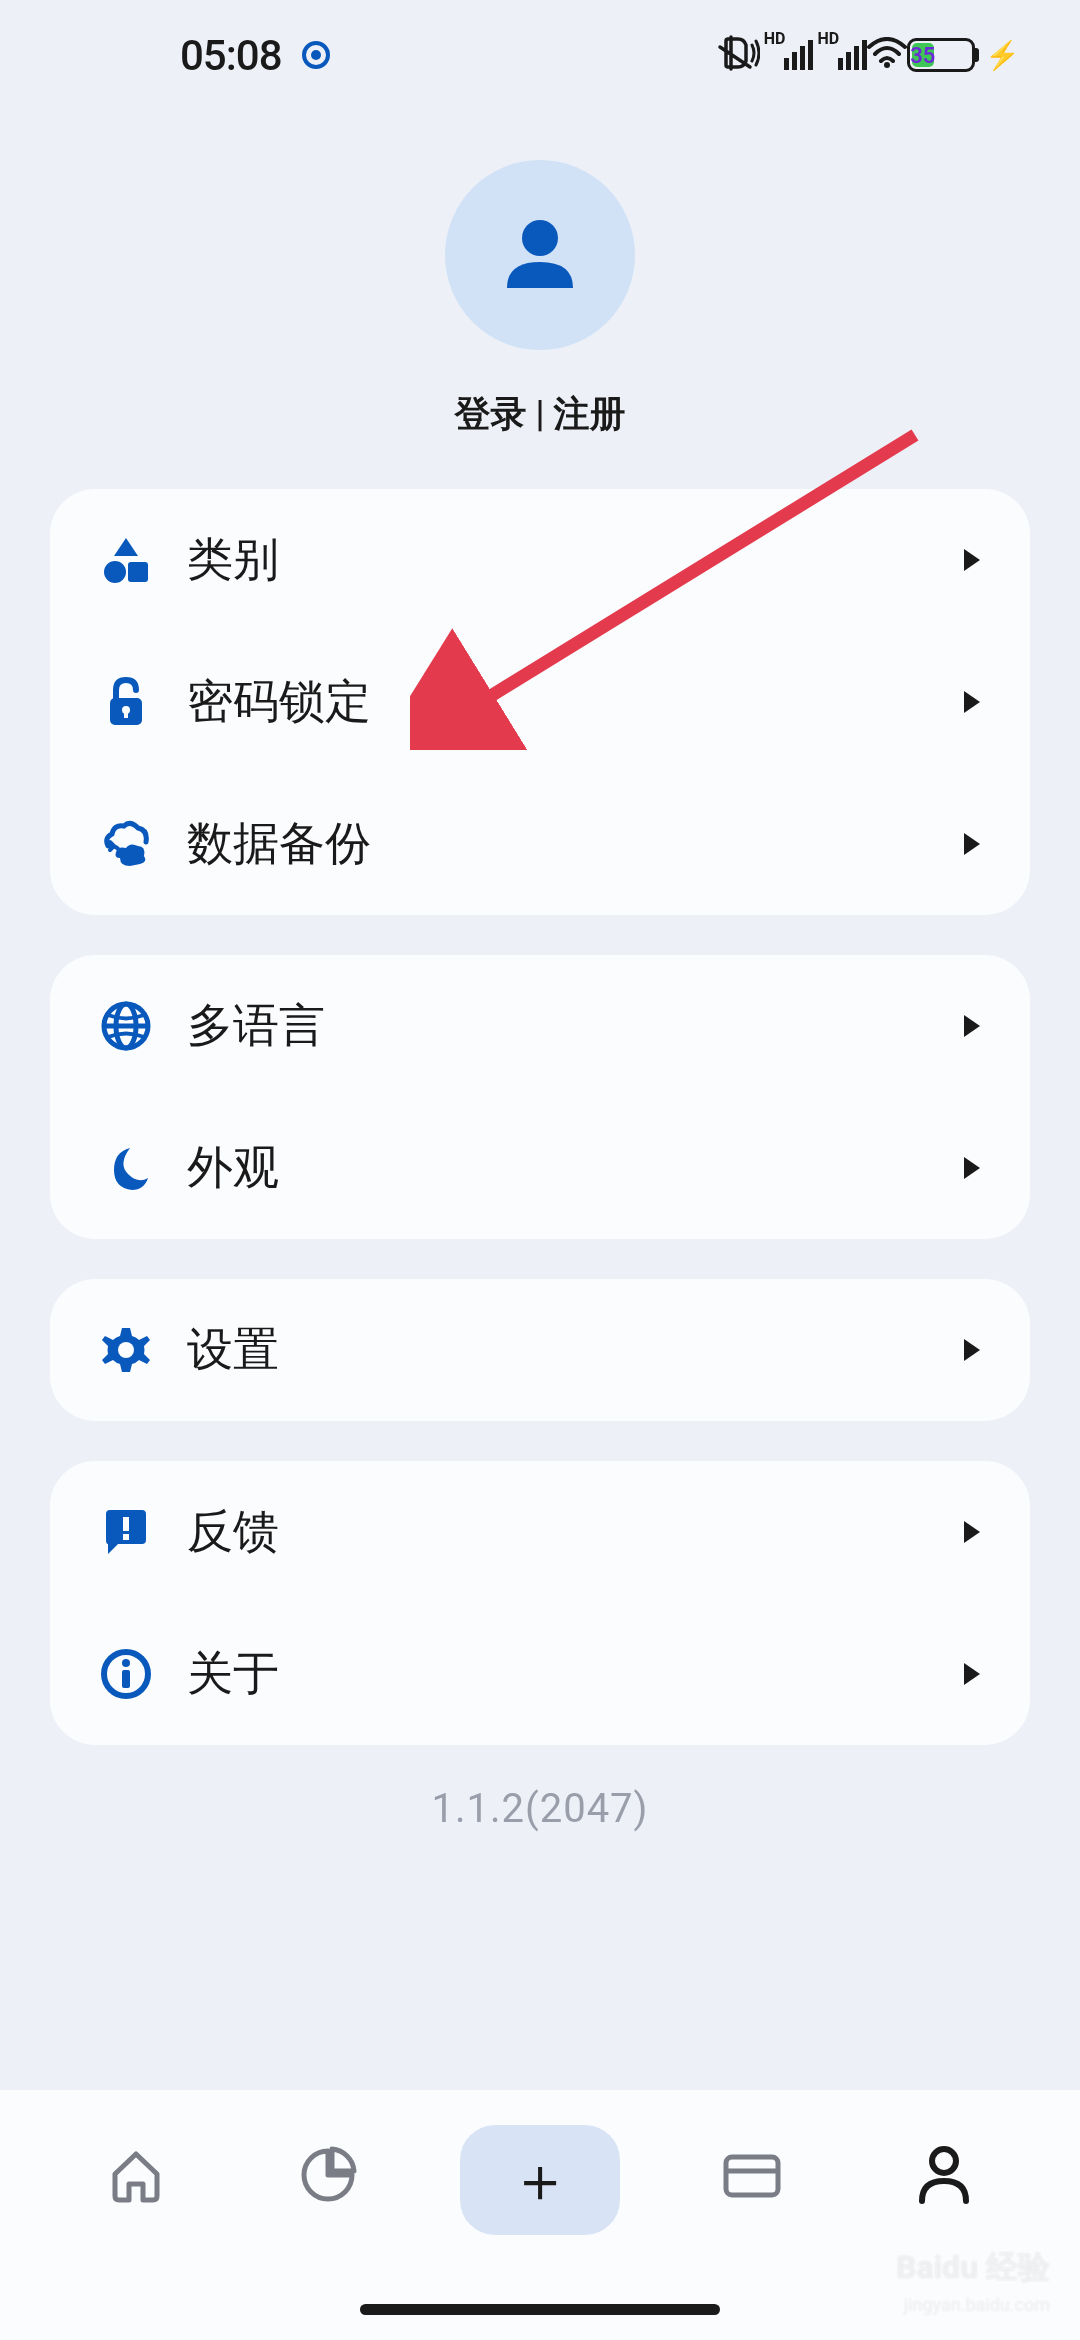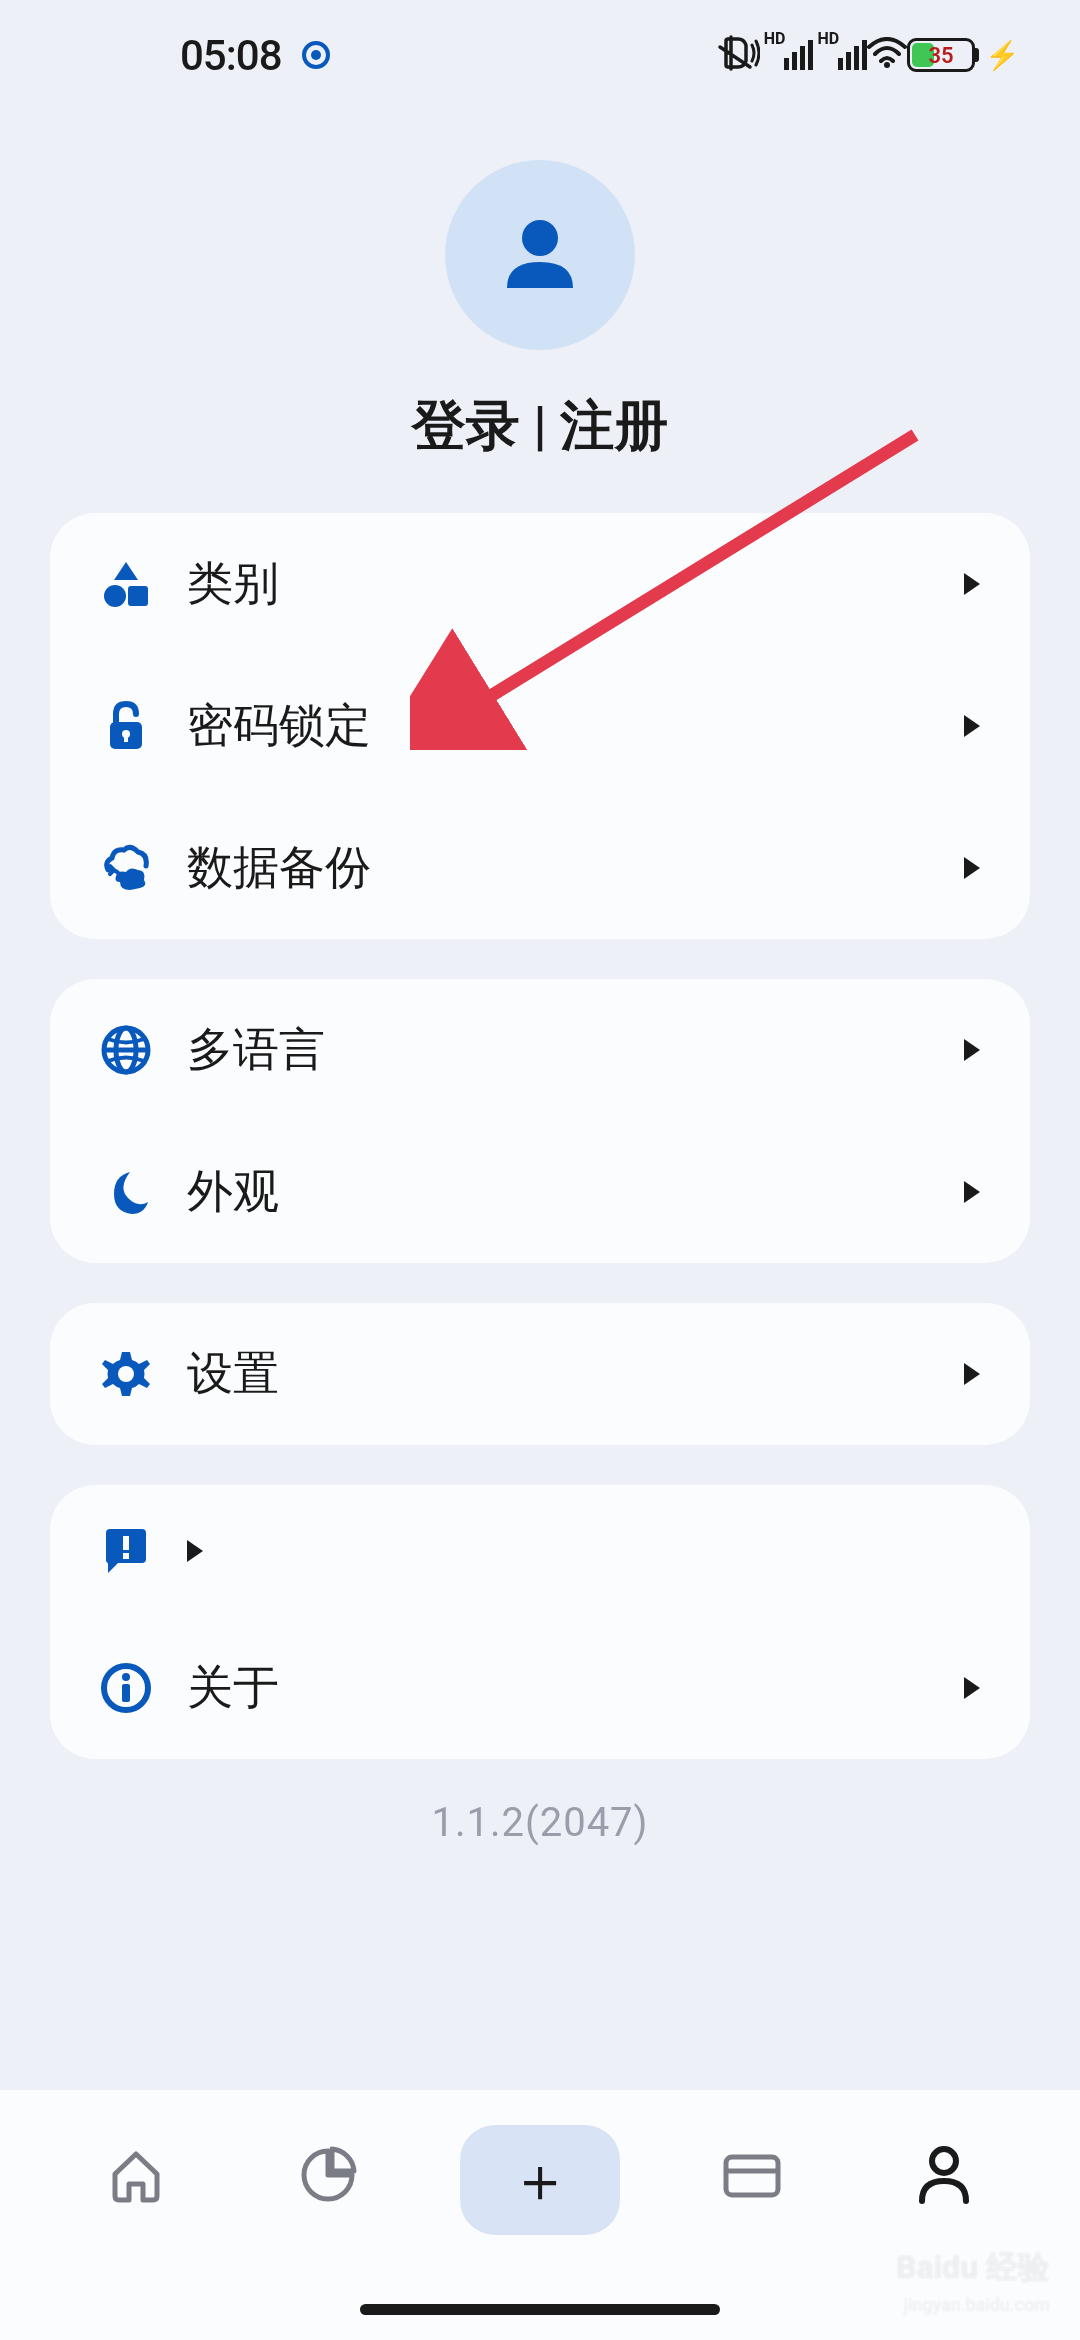--- a/index.html
+++ b/index.html
@@ -52,21 +52,21 @@
       width: 190px;
       height: 190px;
       border-radius: 50%;
       background: #d1e1f6;
       display: flex;
       align-items: center;
       justify-content: center;
       margin-bottom: 40px;
     }
     .login-text {
-      font-size: 54px;
+      font-size: 36px;
       font-weight: 600;
       color: #1a1a1a;
     }
     .content {
       padding: 0 50px;
     }
     .settings-group {
       background: #fbfcfe;
       border-radius: 45px;
       margin-bottom: 40px;
@@ -209,21 +209,21 @@
     </span>
     <span>
       <svg width="40" height="32" viewBox="0 0 40 32">
           <path d="M2 10 Q20 -6 38 10 M8 17 Q20 5 32 17 M14 24 Q20 18 26 24" stroke="#1a1a1a" stroke-width="4" fill="none" stroke-linecap="round"></path>
           <circle cx="20" cy="28" r="3" fill="#1a1a1a"></circle>
         </svg>
     </span>
     <span style="display:flex;align-items:center;">
       <span style="position:relative;width:68px;height:34px;border:3px solid #1a1a1a;border-radius:9px;display:flex;align-items:center;">
         <span style="position:absolute;left:2px;top:2px;bottom:2px;width:35%;background:#3ec754;border-radius:5px;"></span>
-        <span style="position:relative;font-size:22px;font-weight:600;color:#b91c1c;width:100%;text-align:center;">35</span>
+        <span style="position:relative;font-size:22px;font-weight:600;color:#6d28d9;width:100%;">35</span>
       </span>
       <span style="width:4px;height:14px;background:#1a1a1a;border-radius:0 3px 3px 0;"></span>
       <span style="margin-left:6px;font-size:28px;color:#1a1a1a;">⚡</span>
     </span>
   </div>
 </div>
 
 <div class="profile-section">
   <div class="avatar-circle">
     <svg width="90" height="90" viewBox="0 0 90 90">
@@ -312,20 +312,21 @@
 
   <div class="settings-group">
     <div class="settings-item">
       <span class="settings-icon">
         <svg viewBox="0 0 52 52">
             <path d="M6 8 Q6 4 10 4 L42 4 Q46 4 46 8 L46 34 Q46 38 42 38 L18 38 L8 48 L8 38 Q6 38 6 34 Z" fill="#0959bd"></path>
             <rect x="23" y="11" width="6" height="14" fill="#fbfcfe"></rect>
             <rect x="23" y="28" width="6" height="6" fill="#fbfcfe"></rect>
           </svg>
       </span>
+      <span class="settings-label">反馈</span>
       <span class="chevron"></span>
     </div>
     <div class="settings-item">
       <span class="settings-icon">
         <svg viewBox="0 0 52 52">
             <circle cx="26" cy="26" r="22" stroke="#0959bd" stroke-width="6" fill="none"></circle>
             <circle cx="26" cy="15" r="4" fill="#0959bd"></circle>
             <rect x="22" y="22" width="8" height="18" rx="2" fill="#0959bd"></rect>
           </svg>
       </span>

